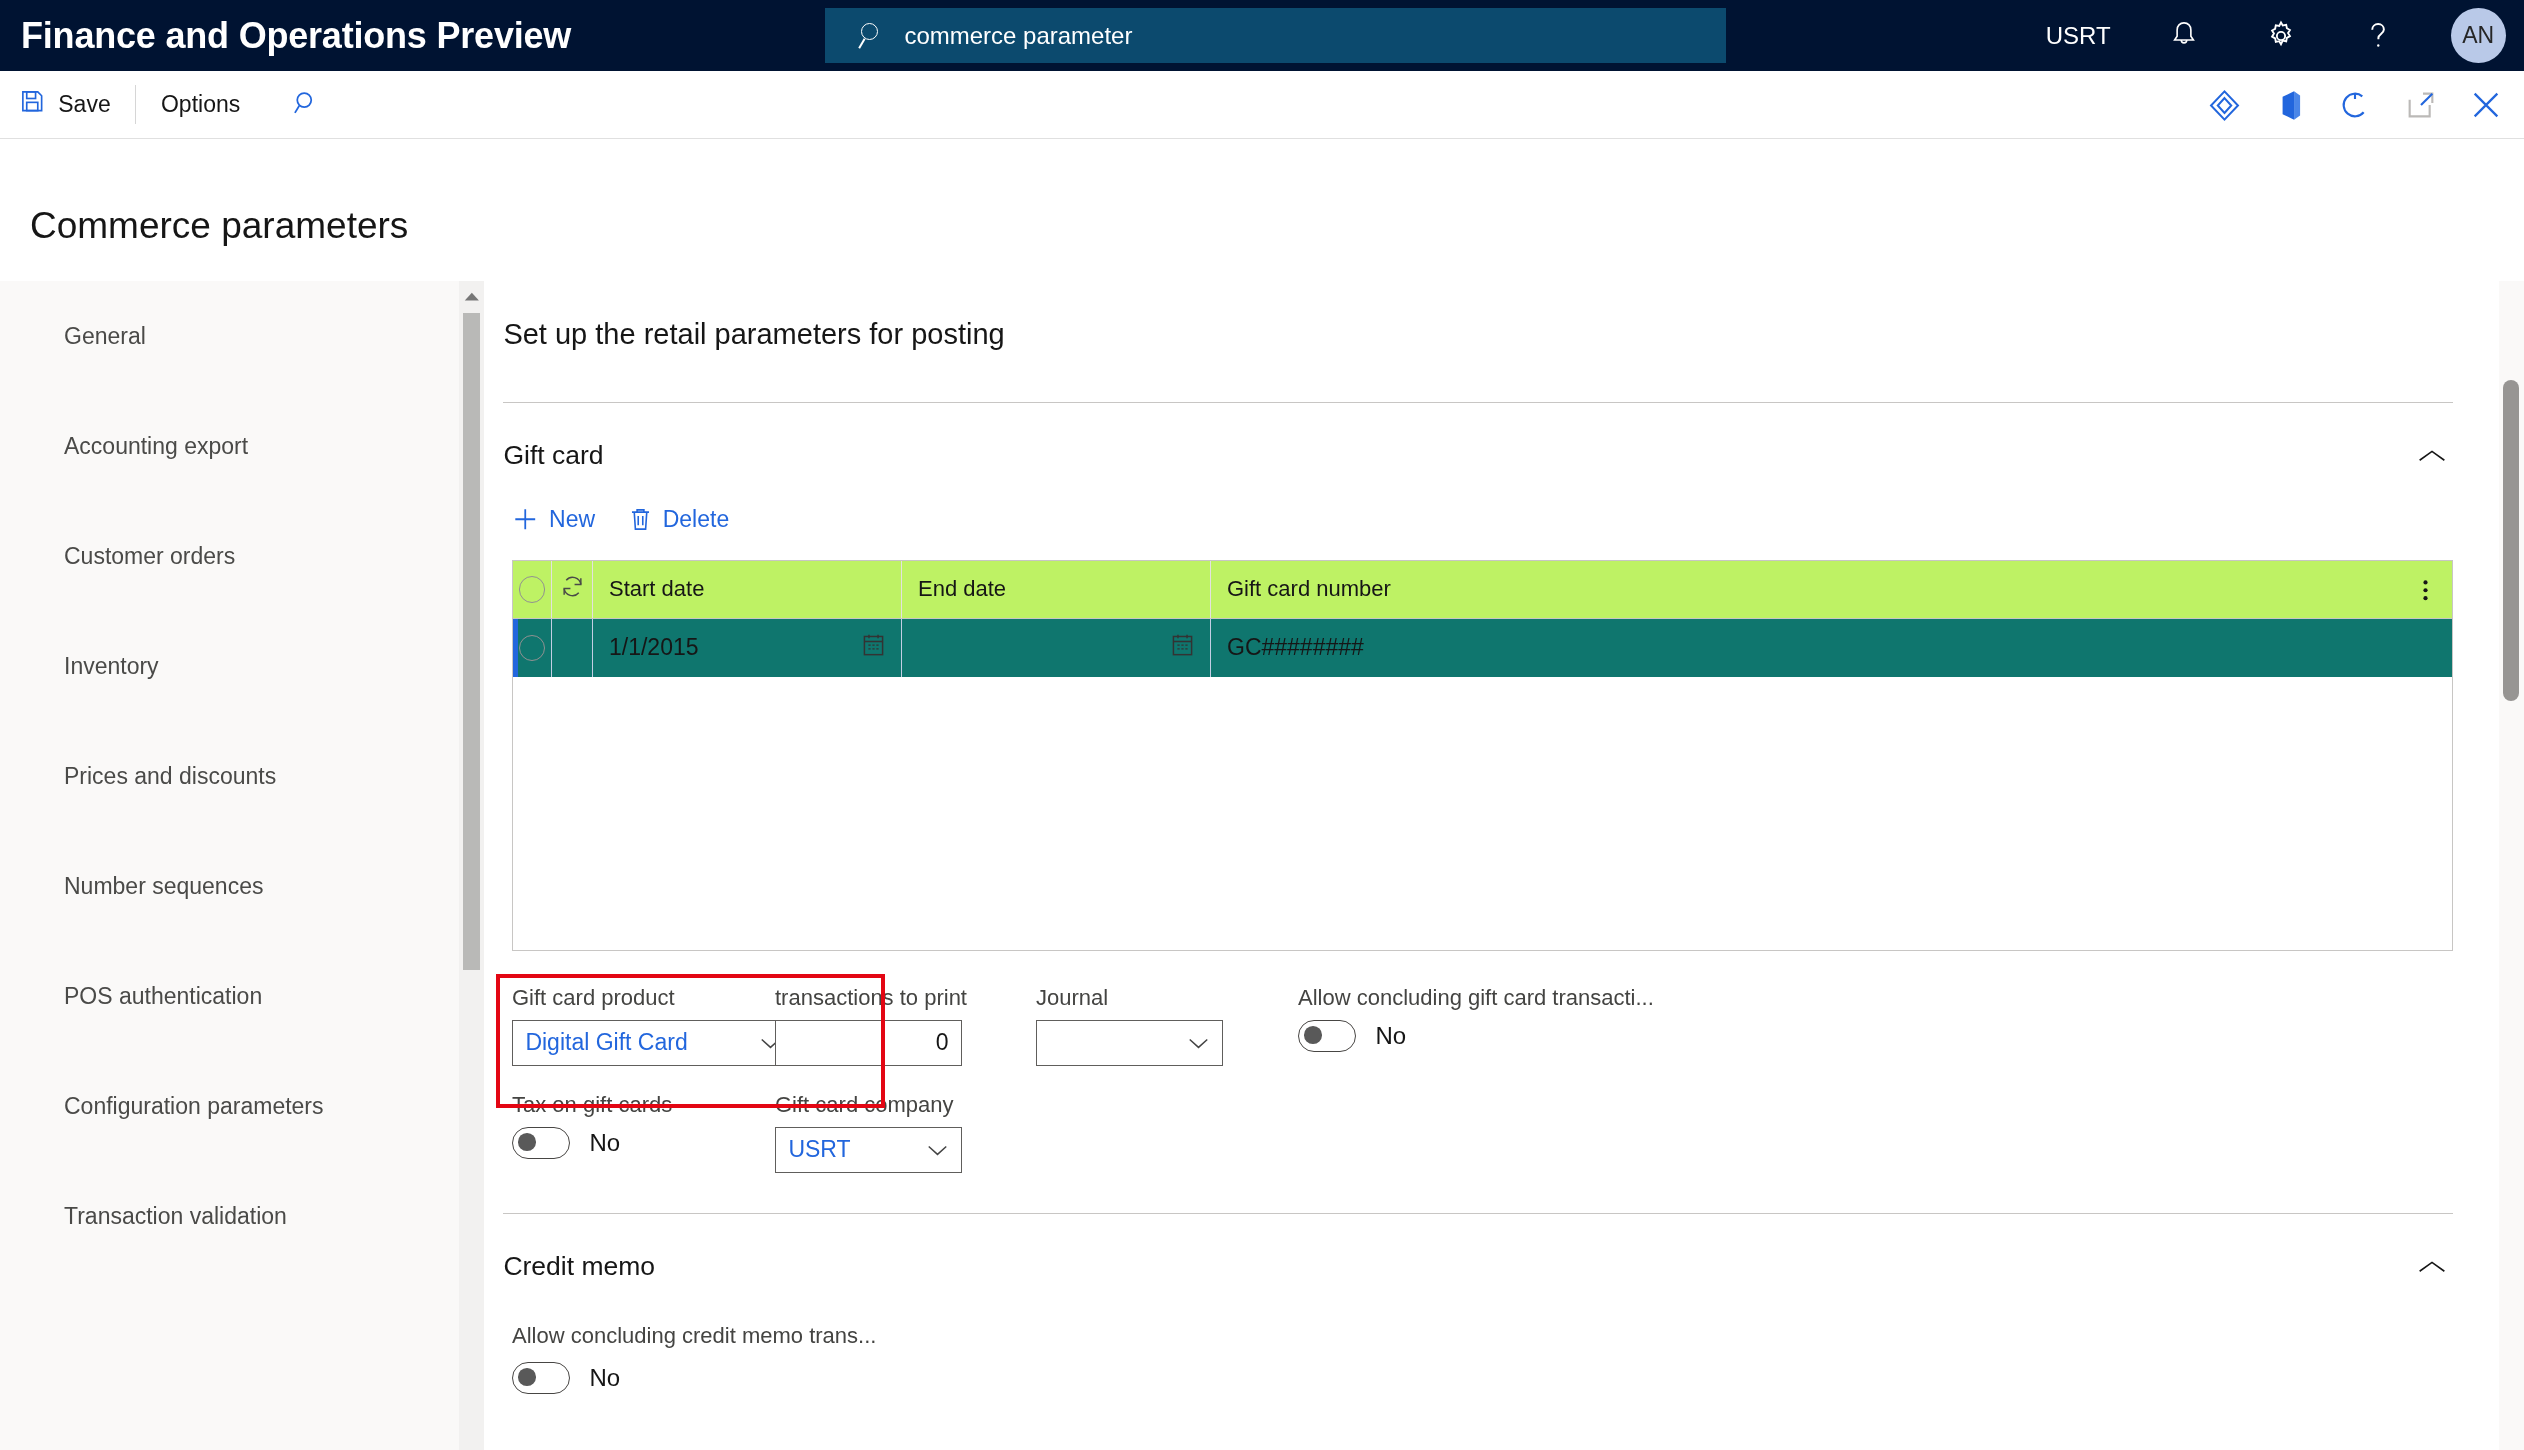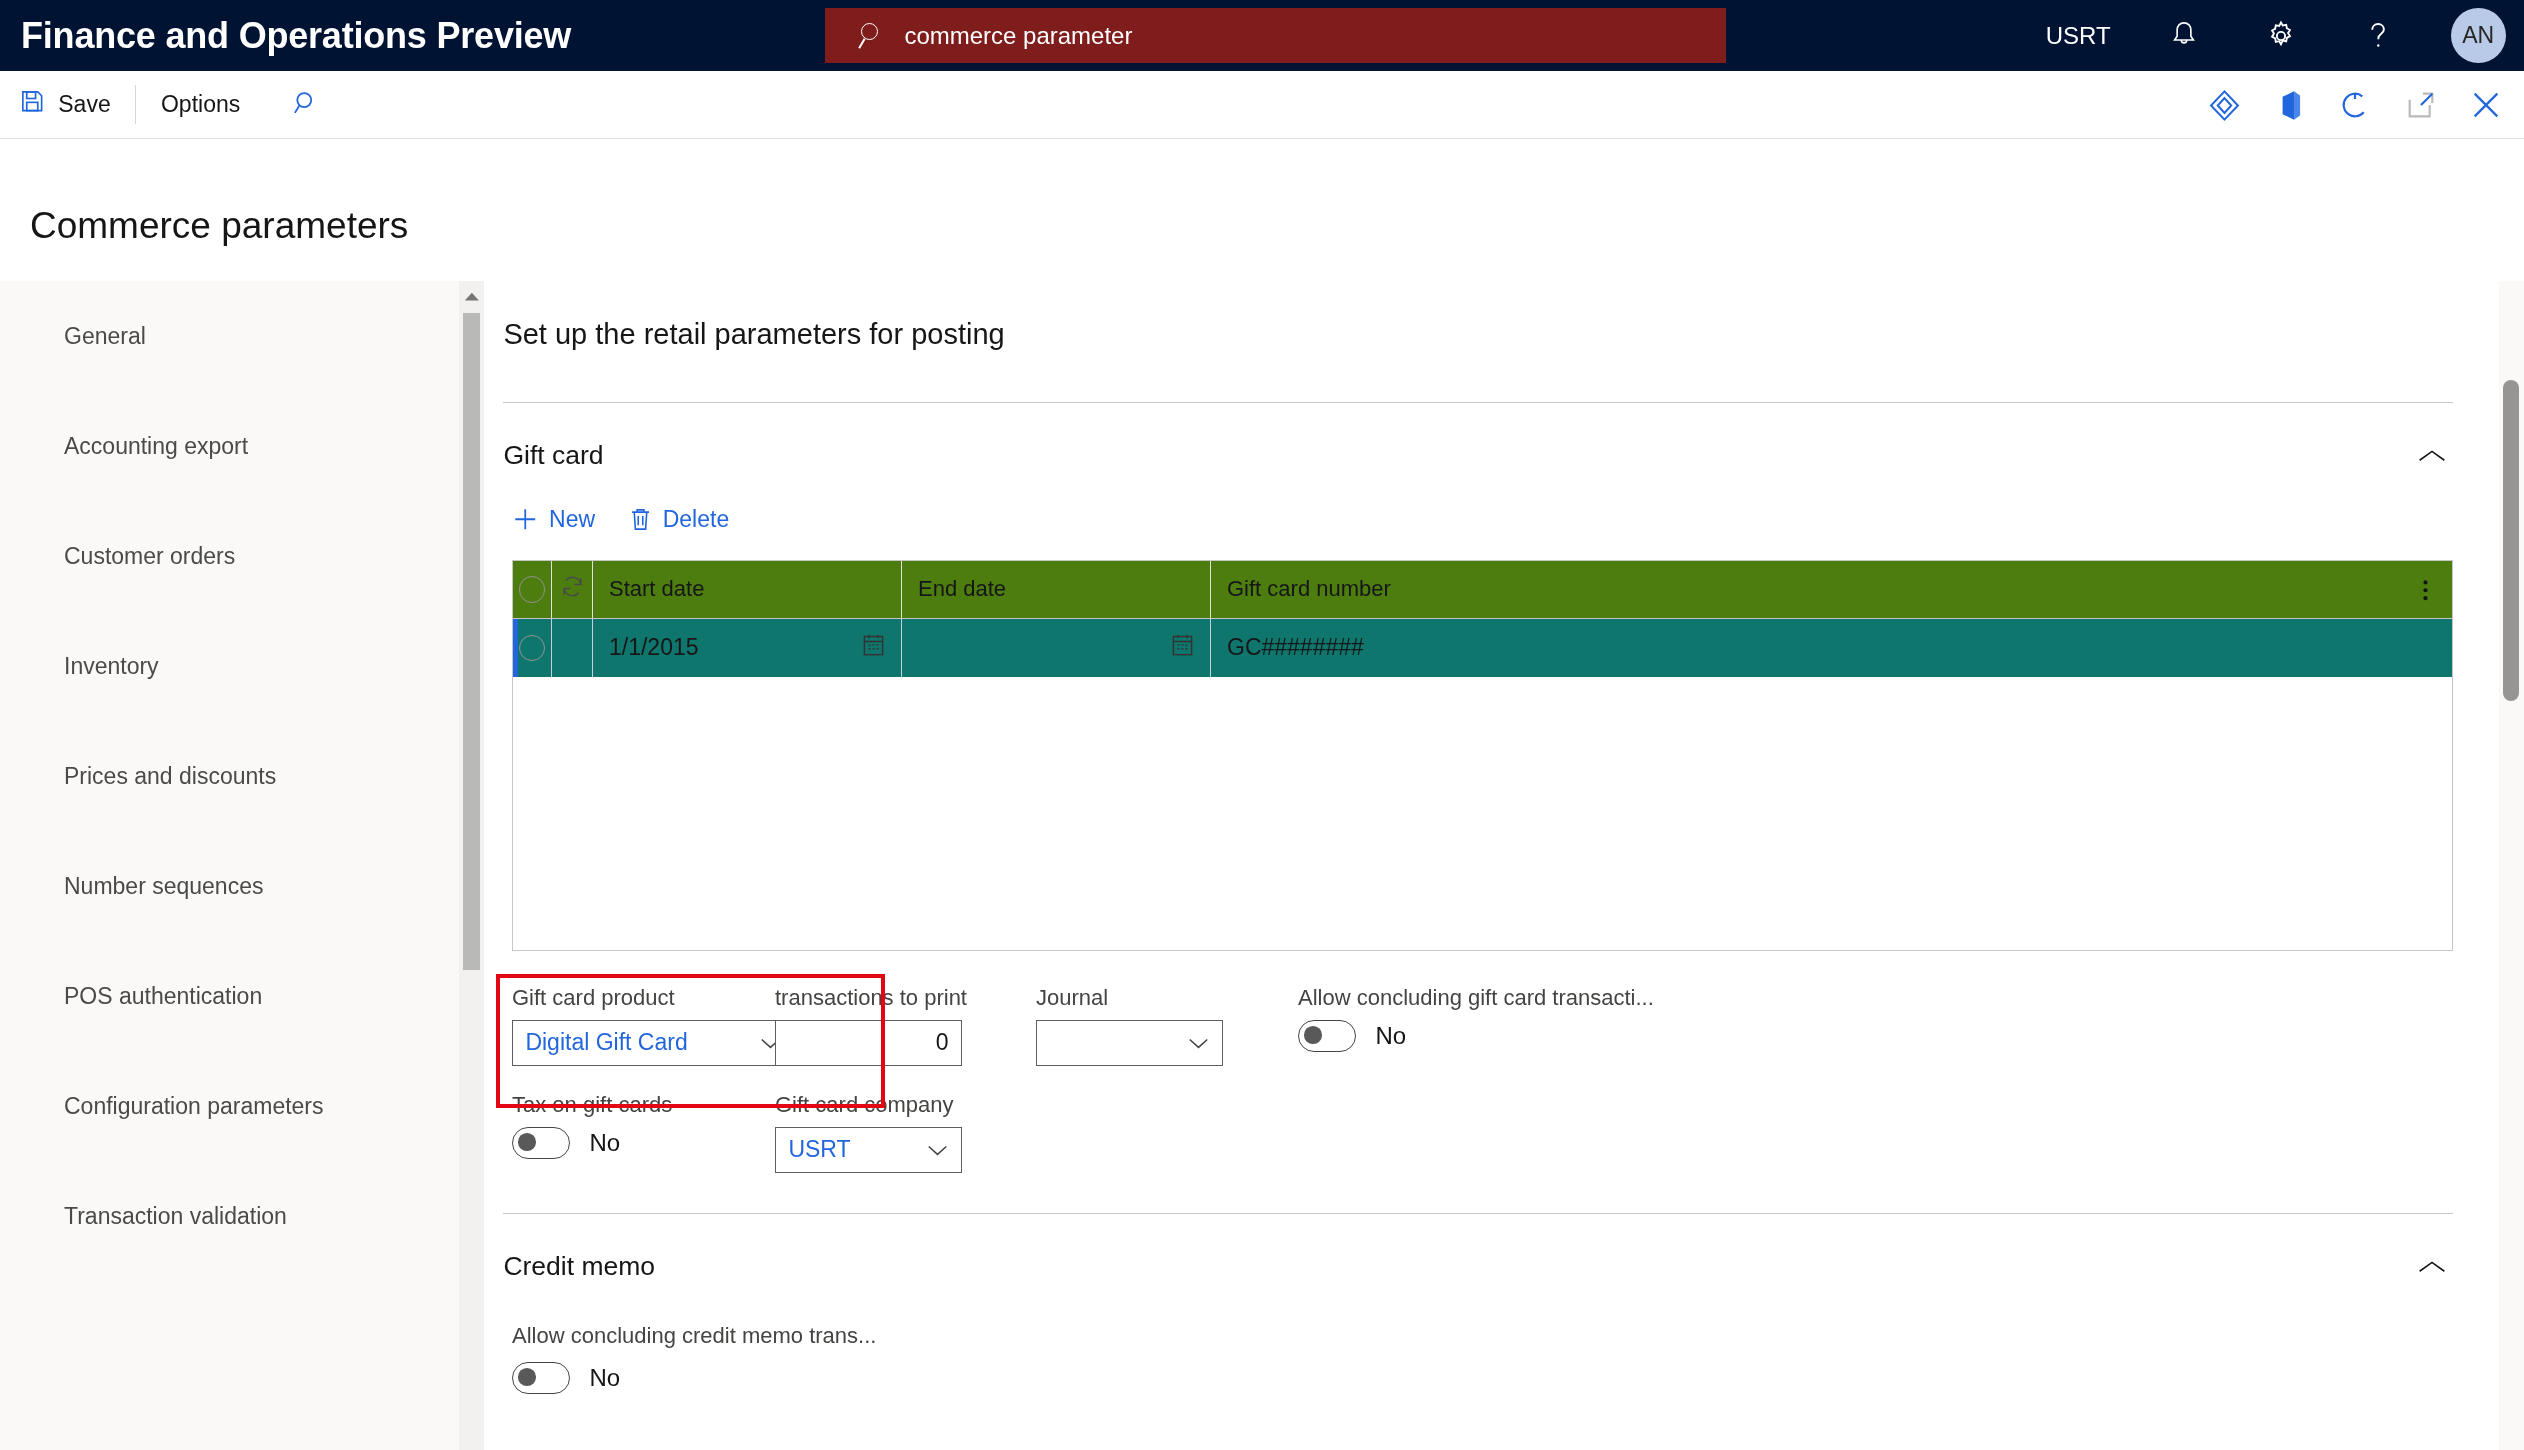--- a/index.html
+++ b/index.html
@@ -22,21 +22,21 @@
     font-size: 36px;
     font-weight: bold;
     margin-left: 21px;
     letter-spacing: -0.2px;
     white-space: nowrap;
   }
   .global-search {
     position: absolute;
     left: 825px; top: 8px;
     width: 901px; height: 55px;
-    background: #7f1d1d;
+    background: #0c4a6e;
     display: flex; align-items: center;
     padding-left: 32px;
   }
   .global-search .s-icon {
     width: 28px; height: 28px;
     position: relative;
     flex: none;
     margin-right: 19.4px;
   }
   .global-search .s-icon::before {
@@ -235,21 +235,21 @@
     margin: 19.4px 19.4px 0 28px;
     border: 0.9px solid #c8c6c4;
     background: #ffffff;
     height: 391px;
     position: relative;
   }
   .grid-header {
     display: flex;
     height: 58px;
     border-bottom: 0.9px solid #c8c6c4;
-    background: #4d7c0f;
+    background: #bef264;
     position: relative;
   }
   .gh-cell {
     display: flex; align-items: center;
     font-size: 22px;
     color: #161616;
     border-right: 0.9px solid #e3e1df;
     padding-left: 16px;
   }
   .gh-cell.c-sel   { width: 39px; justify-content: center; padding-left: 0; }

